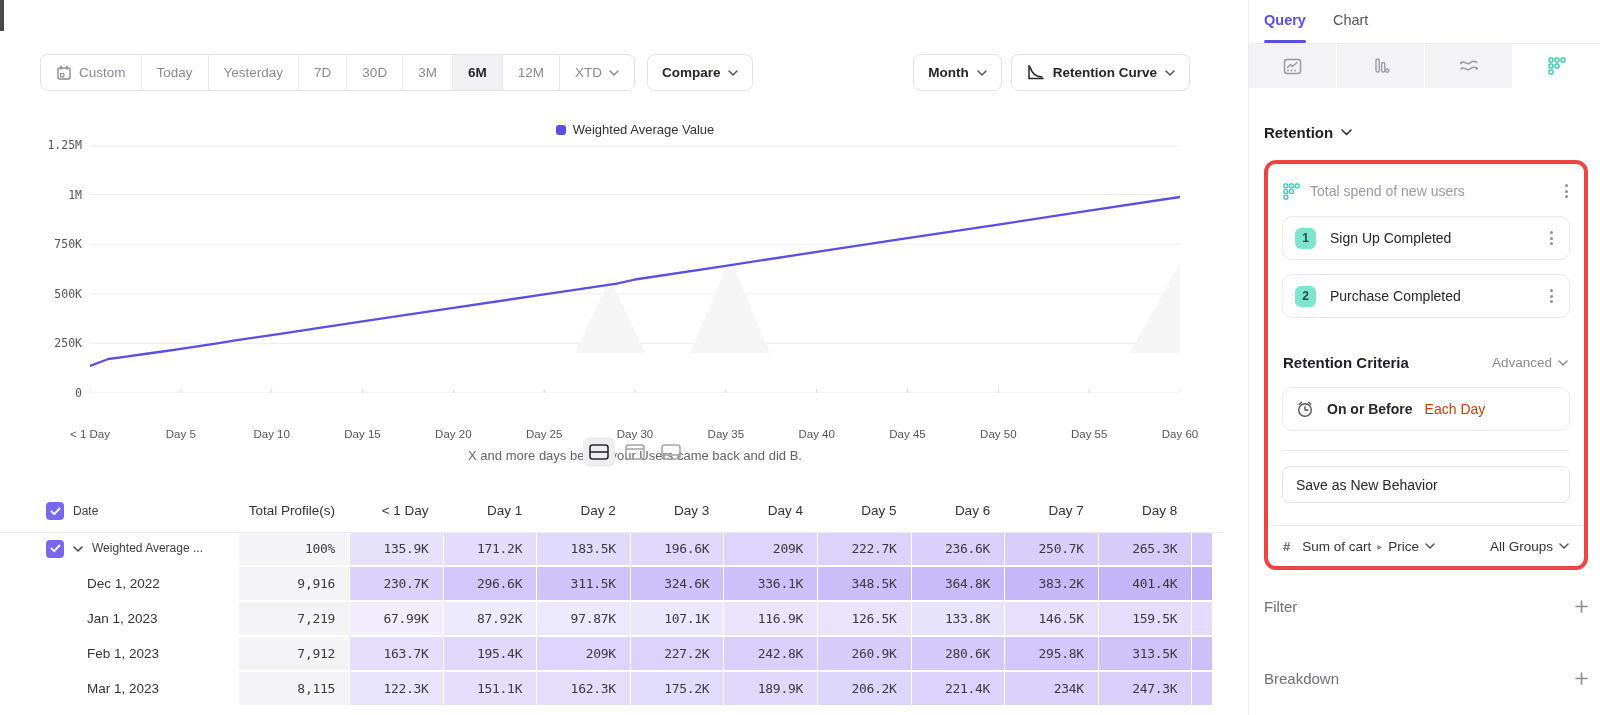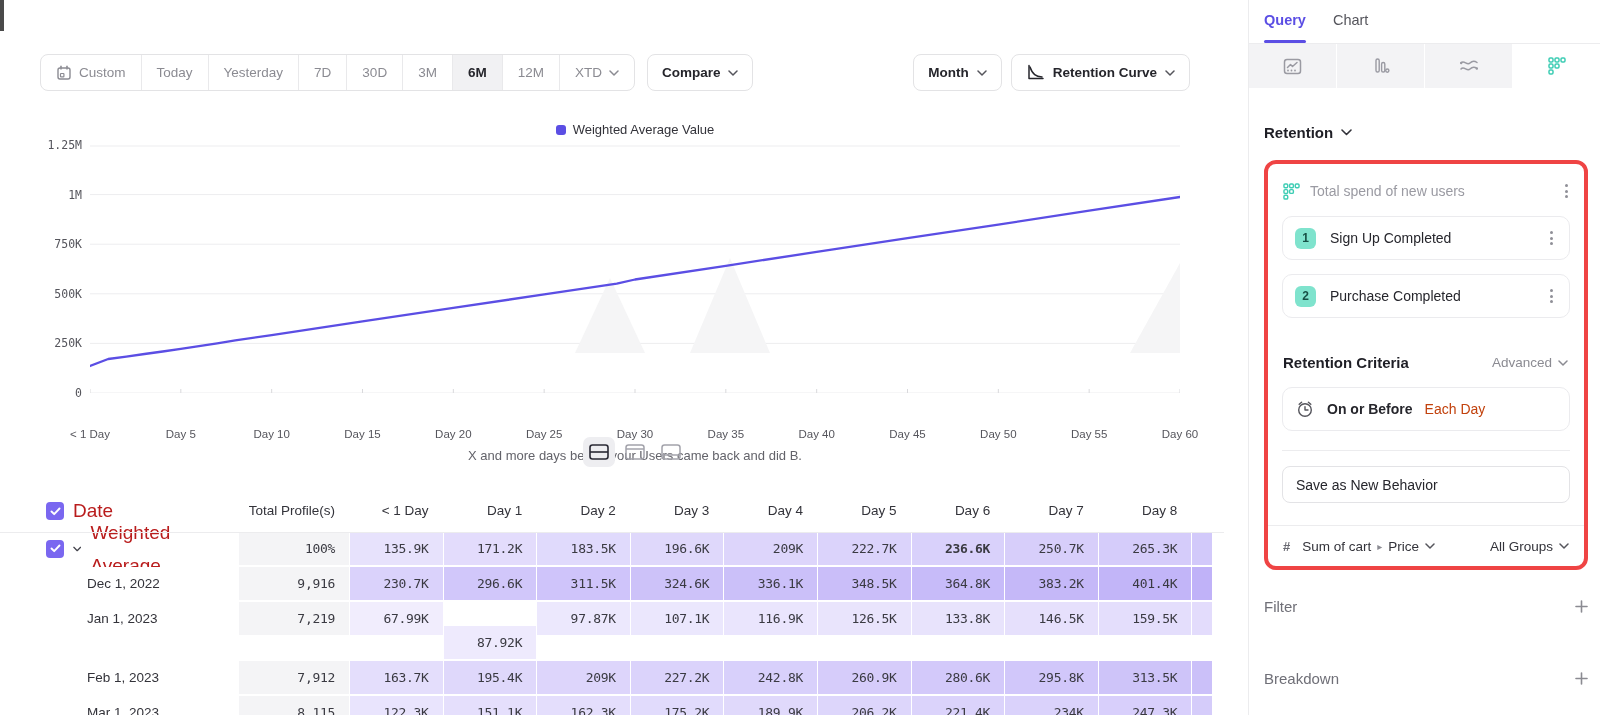--- a/index.html
+++ b/index.html
@@ -51,21 +51,21 @@
   #table { position:absolute; left:0; top:492px; width:1224px; height:223px; overflow:hidden; }
   #tgrid { display:grid; grid-template-columns:238px 110px repeat(9, 92.6px) 20px;
     column-gap:1px; row-gap:2px; }
   .th { height:38px; line-height:38px; font-size:13.5px; color:#33333a; font-weight:500;
     background:#fff; }
   .th.num, .td.num { text-align:right; padding-right:14px; }
   .td { height:33px; line-height:33px; font-size:13px; }
   .td.num { font-family:"DejaVu Sans Mono", monospace; color:#3a3a42; letter-spacing:-0.3px; }
   .td.total { background:#f4f4f6; }
   .datecell { display:flex; align-items:center; gap:9px; padding-left:46px; background:#fff; }
-  .datecell .lbl { font-size:19px; color:#b91c1c; }
+  .datecell .lbl { font-size:12px; color:#404040; }
   .sublabel { padding-left:87px; background:#fff; font-size:13.5px; color:#33333a;
     line-height:33px; }
   .checkbox { width:18px; height:18px; border-radius:4px; display:inline-flex;
     align-items:center; justify-content:center; flex:0 0 auto; cursor:pointer; }
   .hdr-row-border { position:absolute; left:0; top:40px; width:1224px; height:1px; background:#ececee; }
 
   
   #panel { position:absolute; left:1248px; top:0; width:352px; height:715px;
     border-left:1px solid #ececee; background:#fff; }
   #panel-tabs { display:flex; gap:27px; padding:12px 0 0 15px; height:43px; }
@@ -300,40 +300,40 @@
         </svg>
         <span class="lbl">Weighted Average ...</span>
       </div>
       <div class="td num total mono">100%</div>
       <div class="td num" style="background: rgba(123, 94, 240, 0.18);">135.9K</div>
       <div class="td num" style="background: rgba(123, 94, 240, 0.216);">171.2K</div>
       <div class="td num" style="background: rgba(123, 94, 240, 0.23);">183.5K</div>
       <div class="td num" style="background: rgba(123, 94, 240, 0.243);">196.6K</div>
       <div class="td num" style="background: rgba(123, 94, 240, 0.26);">209K</div>
       <div class="td num" style="background: rgba(123, 94, 240, 0.27);">222.7K</div>
-      <div class="td num" style="background: rgba(123, 94, 240, 0.286); font-weight: bold;">236.6K</div>
+      <div class="td num" style="background: rgba(123, 94, 240, 0.286);">236.6K</div>
       <div class="td num" style="background: rgba(123, 94, 240, 0.3);">250.7K</div>
       <div class="td num" style="background: rgba(123, 94, 240, 0.318);">265.3K</div>
       <div class="td" style="background: rgba(123, 94, 240, 0.337);"></div>
       <div class="td sublabel">Dec 1, 2022</div>
       <div class="td num total mono">9,916</div>
       <div class="td num" style="background: rgba(123, 94, 240, 0.28);">230.7K</div>
       <div class="td num" style="background: rgba(123, 94, 240, 0.35);">296.6K</div>
       <div class="td num" style="background: rgba(123, 94, 240, 0.365);">311.5K</div>
       <div class="td num" style="background: rgba(123, 94, 240, 0.38);">324.6K</div>
       <div class="td num" style="background: rgba(123, 94, 240, 0.392);">336.1K</div>
       <div class="td num" style="background: rgba(123, 94, 240, 0.404);">348.5K</div>
       <div class="td num" style="background: rgba(123, 94, 240, 0.424);">364.8K</div>
       <div class="td num" style="background: rgba(123, 94, 240, 0.44);">383.2K</div>
       <div class="td num" style="background: rgba(123, 94, 240, 0.46);">401.4K</div>
       <div class="td" style="background: rgba(123, 94, 240, 0.48);"></div>
       <div class="td sublabel">Jan 1, 2023</div>
       <div class="td num total mono">7,219</div>
       <div class="td num" style="background: rgba(123, 94, 240, 0.11);">67.99K</div>
-      <div class="td num" style="background: rgba(123, 94, 240, 0.13); margin-top: 24px;">87.92K</div>
+      <div class="td num" style="background: rgba(123, 94, 240, 0.13);">87.92K</div>
       <div class="td num" style="background: rgba(123, 94, 240, 0.14);">97.87K</div>
       <div class="td num" style="background: rgba(123, 94, 240, 0.15);">107.1K</div>
       <div class="td num" style="background: rgba(123, 94, 240, 0.16);">116.9K</div>
       <div class="td num" style="background: rgba(123, 94, 240, 0.17);">126.5K</div>
       <div class="td num" style="background: rgba(123, 94, 240, 0.176);">133.8K</div>
       <div class="td num" style="background: rgba(123, 94, 240, 0.192);">146.5K</div>
       <div class="td num" style="background: rgba(123, 94, 240, 0.204);">159.5K</div>
       <div class="td" style="background: rgba(123, 94, 240, 0.216);"></div>
       <div class="td sublabel">Feb 1, 2023</div>
       <div class="td num total mono">7,912</div>

